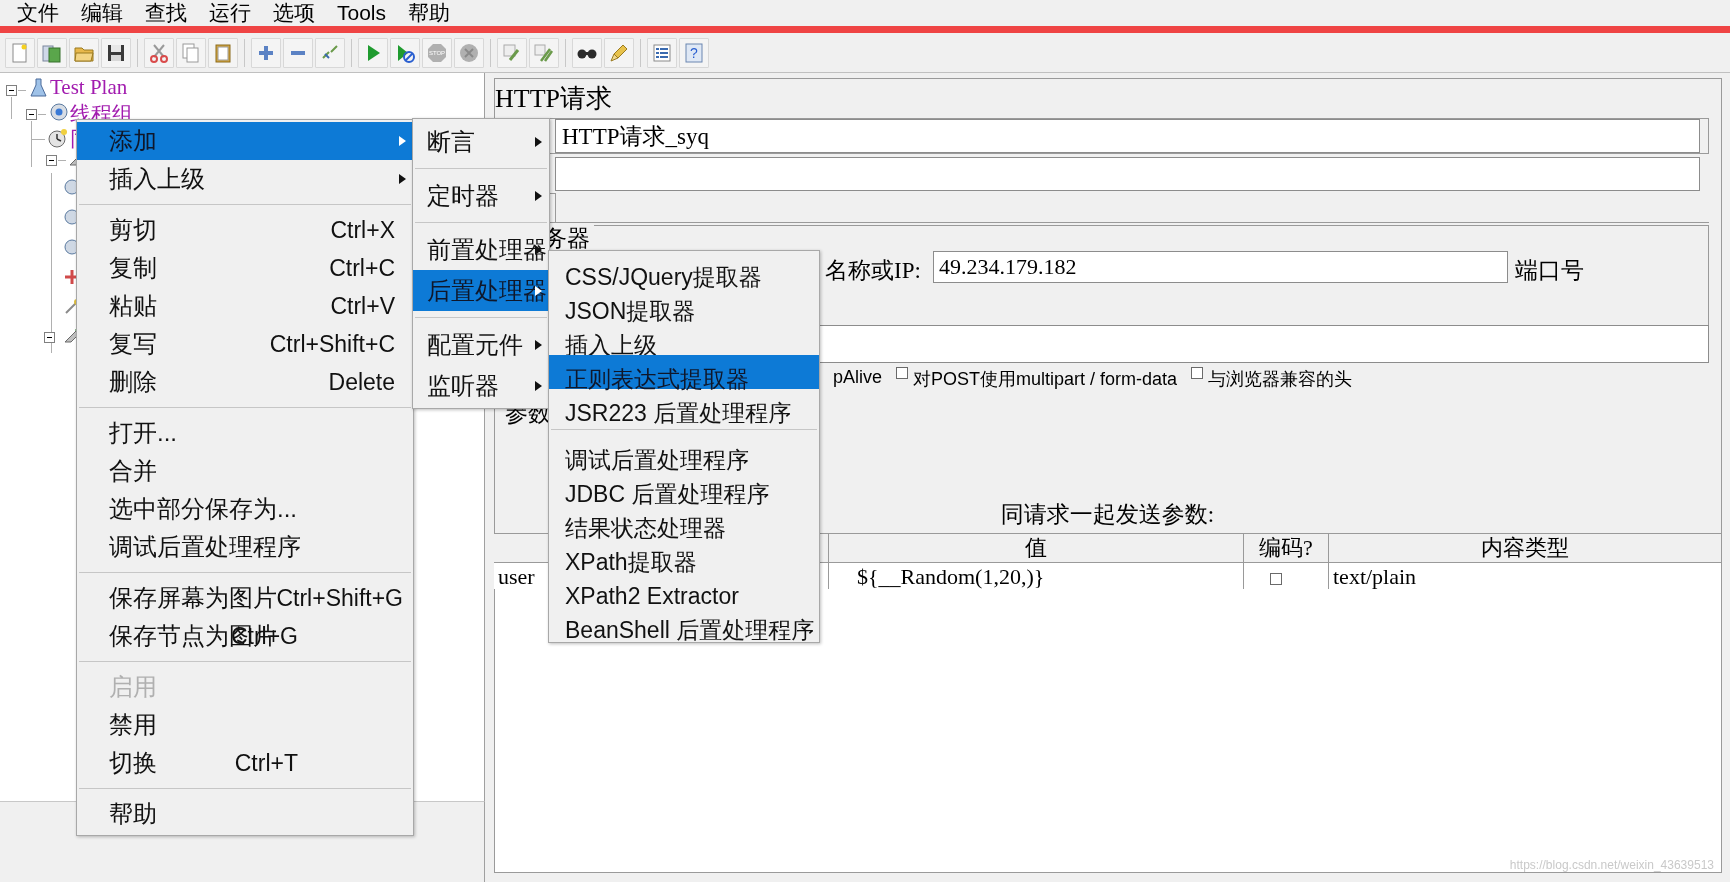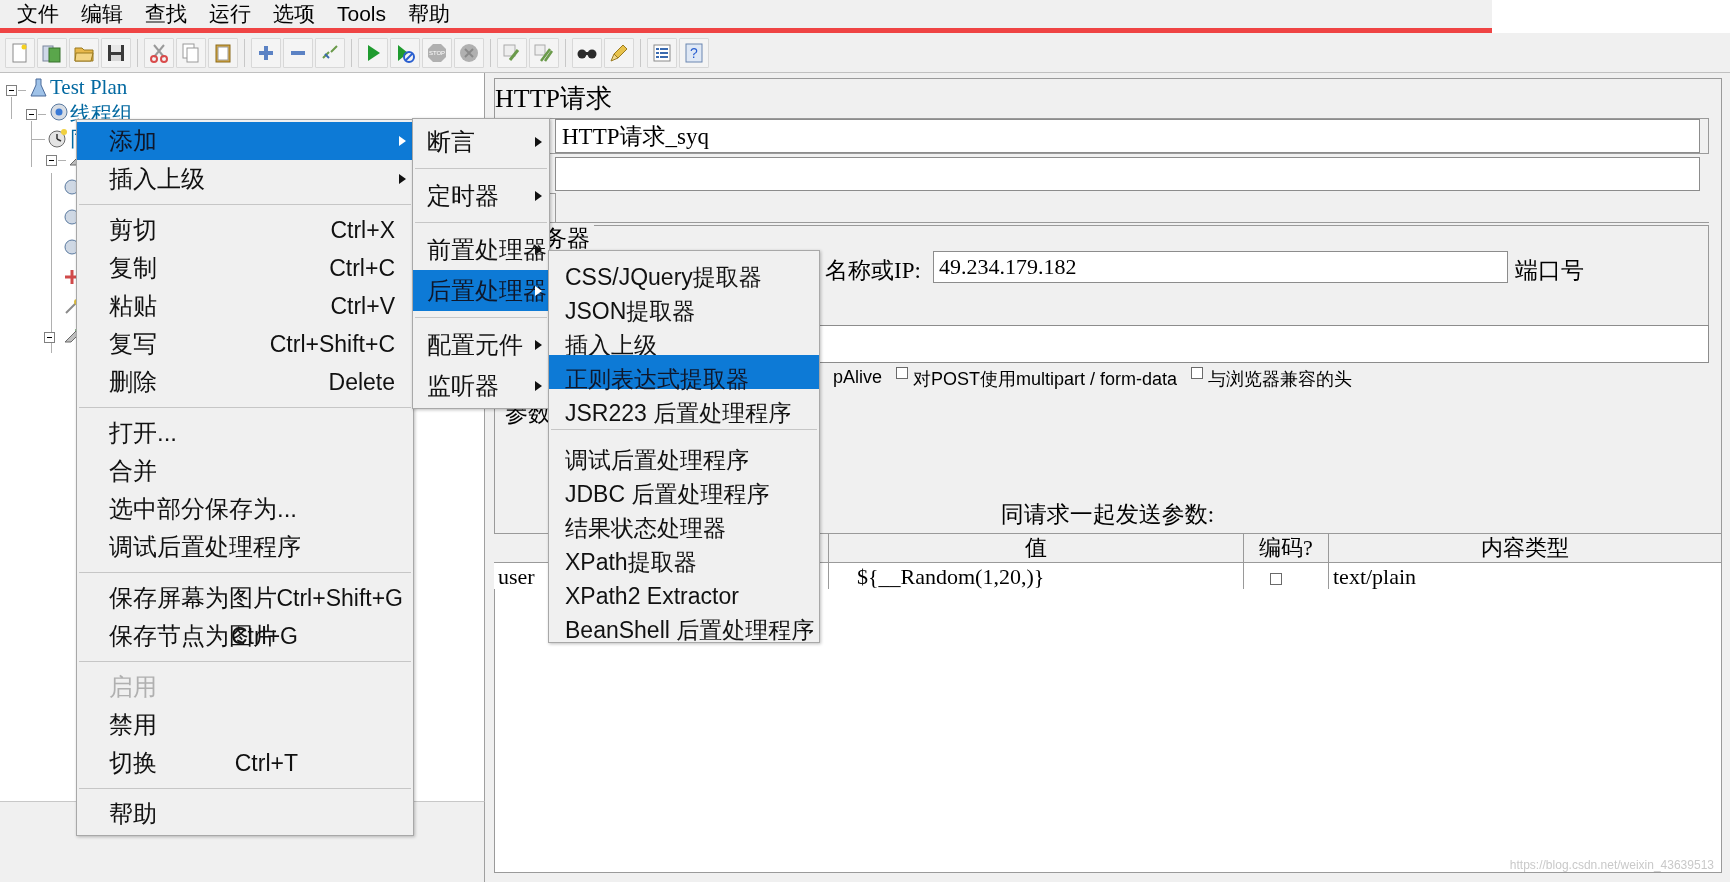--- a/index.html
+++ b/index.html
@@ -4,22 +4,22 @@
 <style>
   html,body{margin:0;padding:0;}
   body{
     width:1730px;height:882px;overflow:hidden;position:relative;
     background:#ffffff;
     font-family:"Liberation Sans", sans-serif;
     -webkit-font-smoothing:none;
   }
   
   #menubar{
-    position:absolute;left:0;top:0;width:1492px;height:33px;
-    background:#f0f0f0;border-bottom:5px solid #ef4444;
+    position:absolute;left:0;top:0;width:1730px;height:33px;
+    background:#f0f0f0;border-bottom:7px solid #ef4444;
     display:flex;align-items:center;padding-left:6px;box-sizing:border-box;
   }
   #menubar .mi{
     font-size:21px;color:#000;padding:2px 11px;white-space:nowrap;cursor:default;
   }
   
   #toolbar{
     position:absolute;left:0;top:33px;width:1730px;height:40px;
     background:#f0f0f0;border-bottom:1px solid #c0c0c0;
     display:flex;align-items:center;padding-left:4px;box-sizing:border-box;
@@ -36,21 +36,21 @@
   
   #tree{
     position:absolute;left:0;top:73px;width:484px;height:728px;
     background:#fff;border-right:1px solid #a0a0a0;overflow:hidden;
     font-family:"Liberation Serif", serif;
   }
   #treeScrollH{
     position:absolute;left:0;top:801px;width:484px;height:81px;
     background:#f0f0f0;border-right:1px solid #a0a0a0;border-top:1px solid #c8c8c8;
   }
-  .tnode{position:absolute;white-space:nowrap;font-size:21px;color:#0369a1;}
+  .tnode{position:absolute;white-space:nowrap;font-size:21px;color:#a21caf;}
   .thandle{
     position:absolute;width:11px;height:11px;border:1px solid #808080;background:#fff;
     box-sizing:border-box;
   }
   .thandle:before{
     content:"";position:absolute;left:2px;top:4px;width:5px;height:1px;background:#000;
   }
   .tdot{position:absolute;width:1px;background:#b0b0b0;}
   .tdash{position:absolute;height:1px;background:#b0b0b0;}
   

